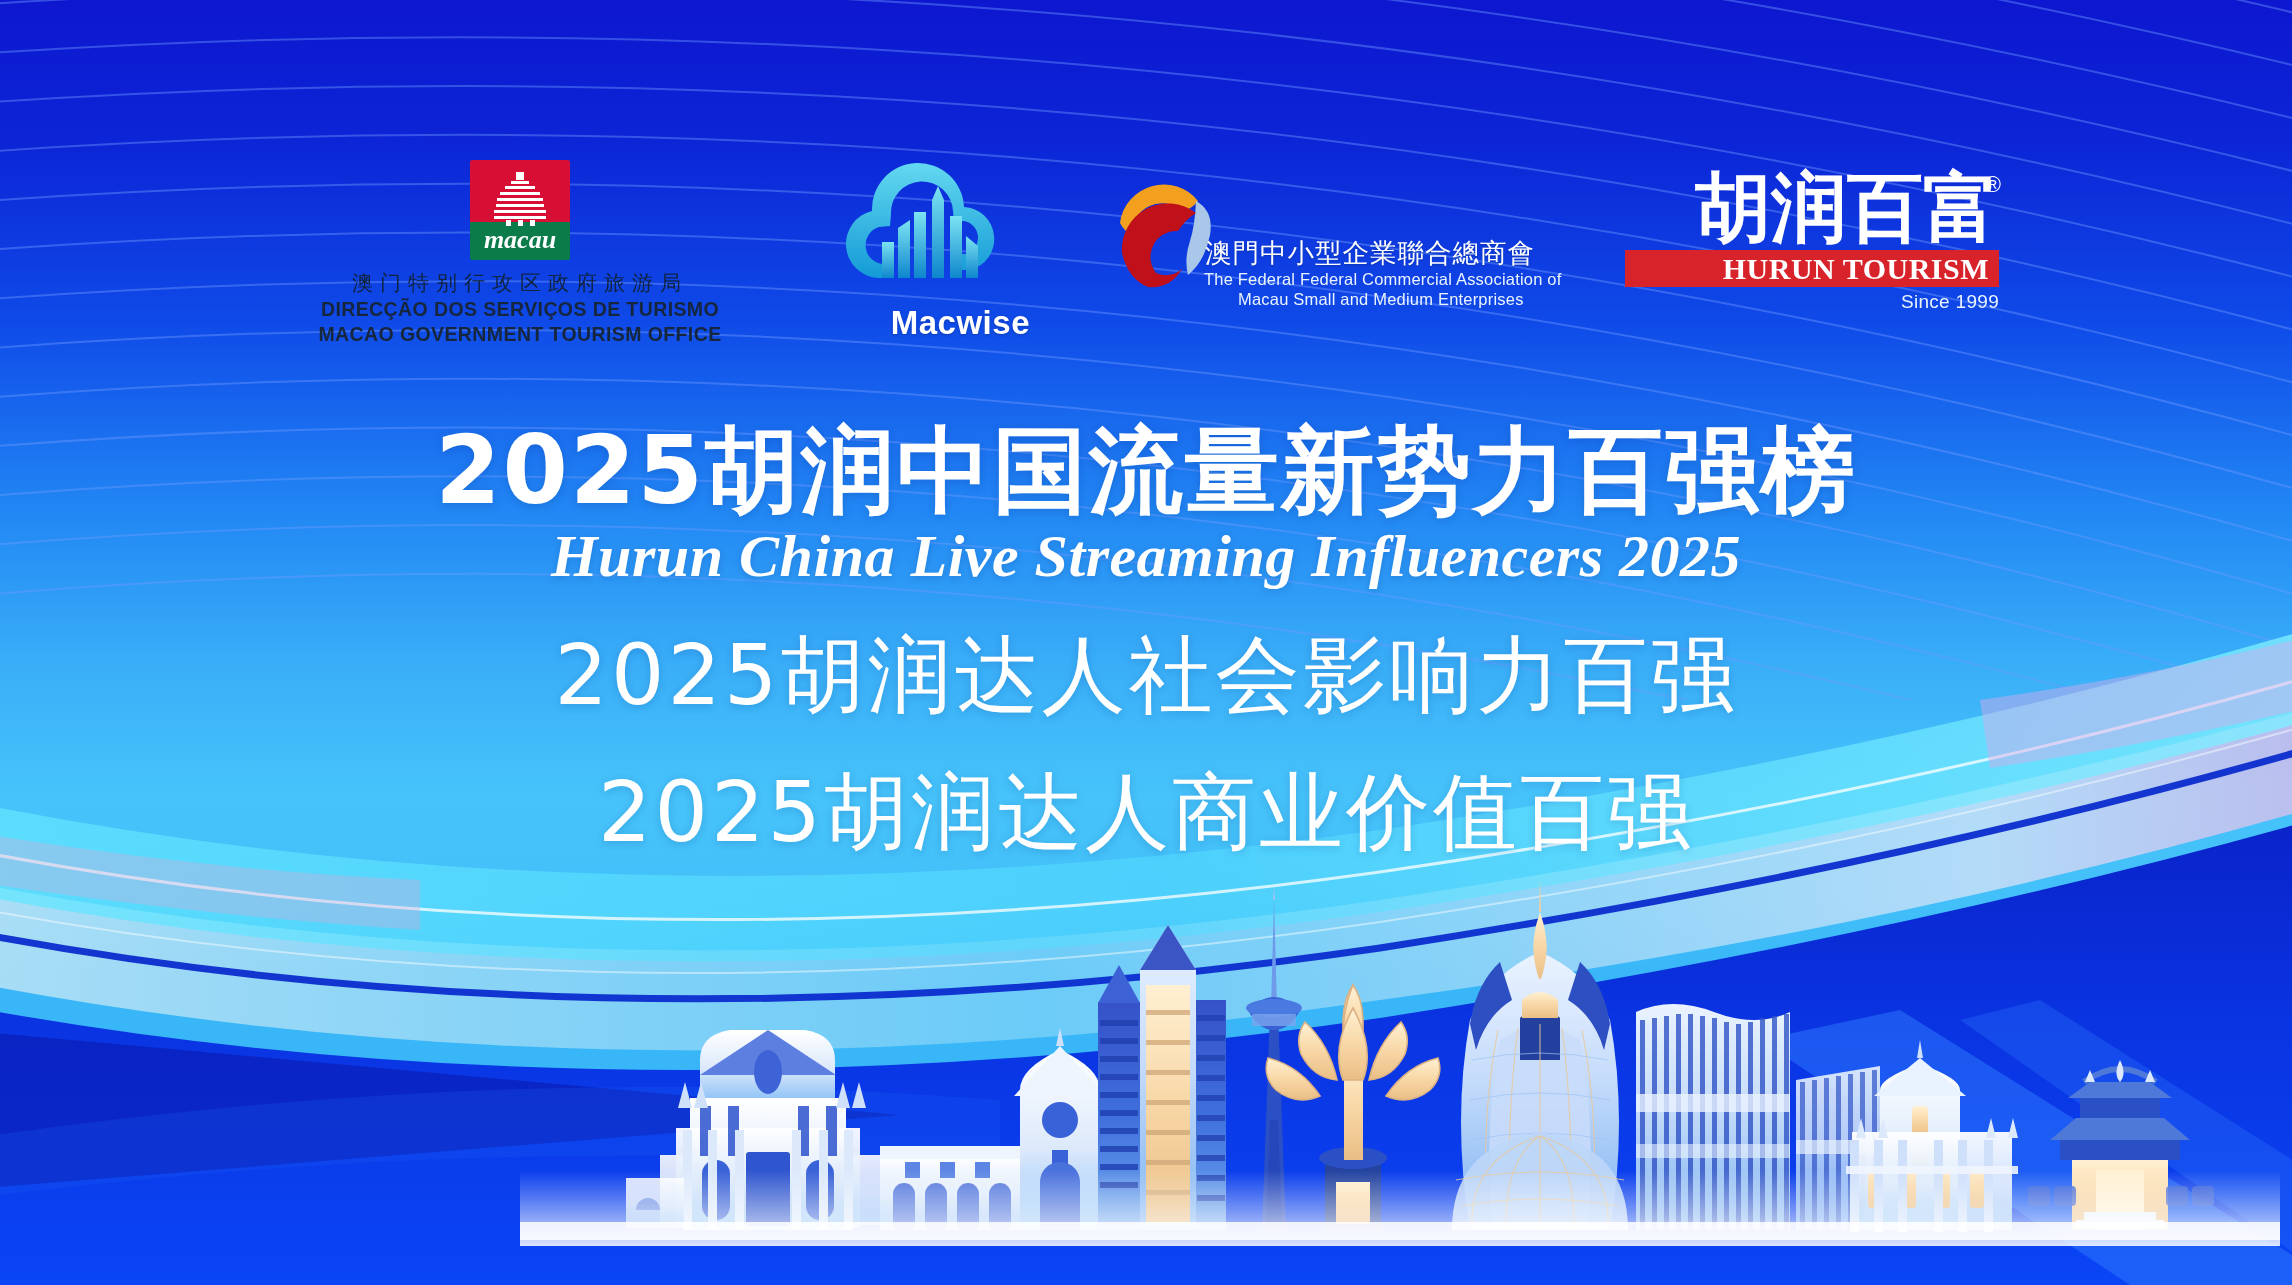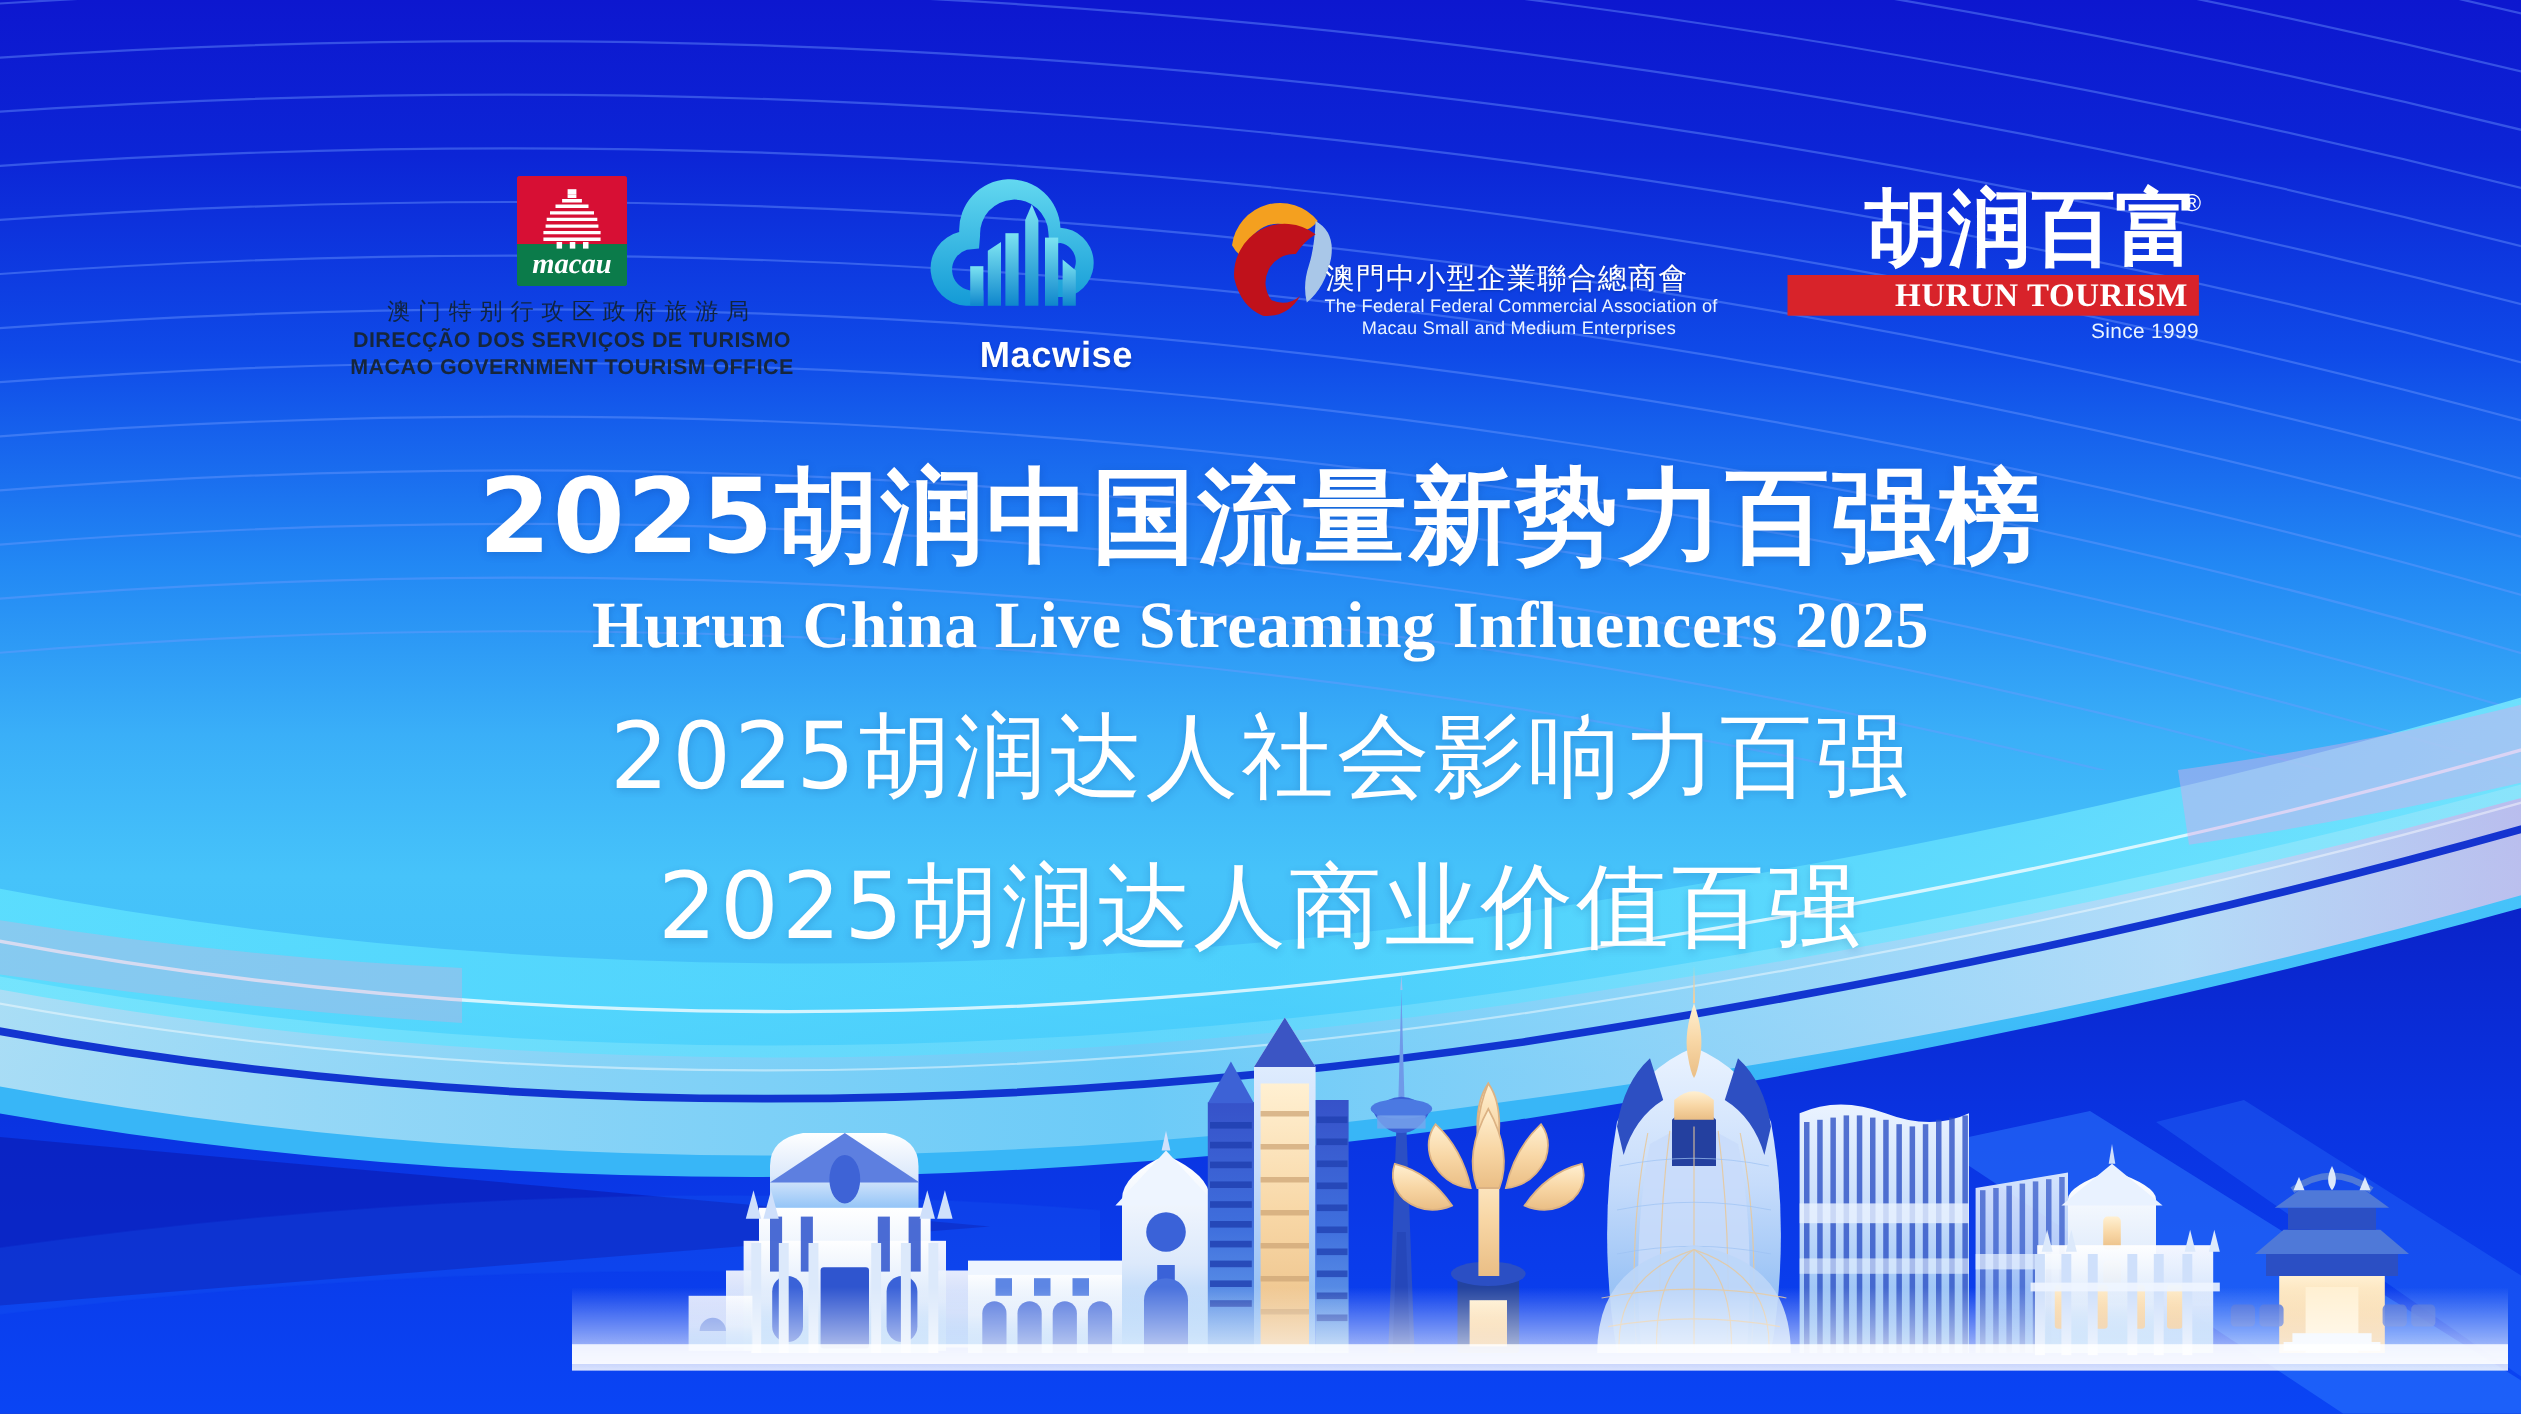--- a/index.html
+++ b/index.html
@@ -46,22 +46,22 @@
   .hurun-bar{margin-top:4px;background:#d8232a;height:37px;width:374px;position:relative;}
   .hurun-bar span{position:absolute;right:10px;top:50%;transform:translateY(-50%);
      color:#fff;font-family:"Liberation Serif","DejaVu Serif",serif;font-weight:bold;
      font-size:30px;letter-spacing:.5px;font-variant:small-caps;white-space:nowrap;}
   .hurun-since{text-align:right;width:374px;color:#eaf4ff;font-size:19px;margin-top:4px;letter-spacing:.3px;}
 
   
   .titles{position:absolute;left:0;top:420px;width:2292px;text-align:center;}
   .t-main{color:#fff;font-size:94px;font-weight:bold;letter-spacing:2px;line-height:1.08;
      font-family:"DejaVu Sans","Liberation Sans",sans-serif;text-shadow:0 2px 8px rgba(0,50,130,.22);}
-  .t-sub{color:#fff;font-size:60px;font-weight:bold;letter-spacing:.5px;
-     font-family:"Liberation Serif","DejaVu Serif",serif;margin-top:12px;
+  .t-sub{color:#fff;font-size:60px;font-style:italic;font-weight:bold;letter-spacing:.5px;
+     font-family:"Liberation Serif","DejaVu Serif",serif;
      text-shadow:0 2px 7px rgba(0,50,130,.22);}
   .t-line2,.t-line3{color:#fff;font-size:84px;letter-spacing:3px;line-height:1.26;
      font-family:"DejaVu Sans","Liberation Sans",sans-serif;text-shadow:0 2px 8px rgba(0,50,130,.20);margin-top:32px;}
   .t-line2{}
 </style>
 </head>
 <body>
 
 <div id="stage">
 

